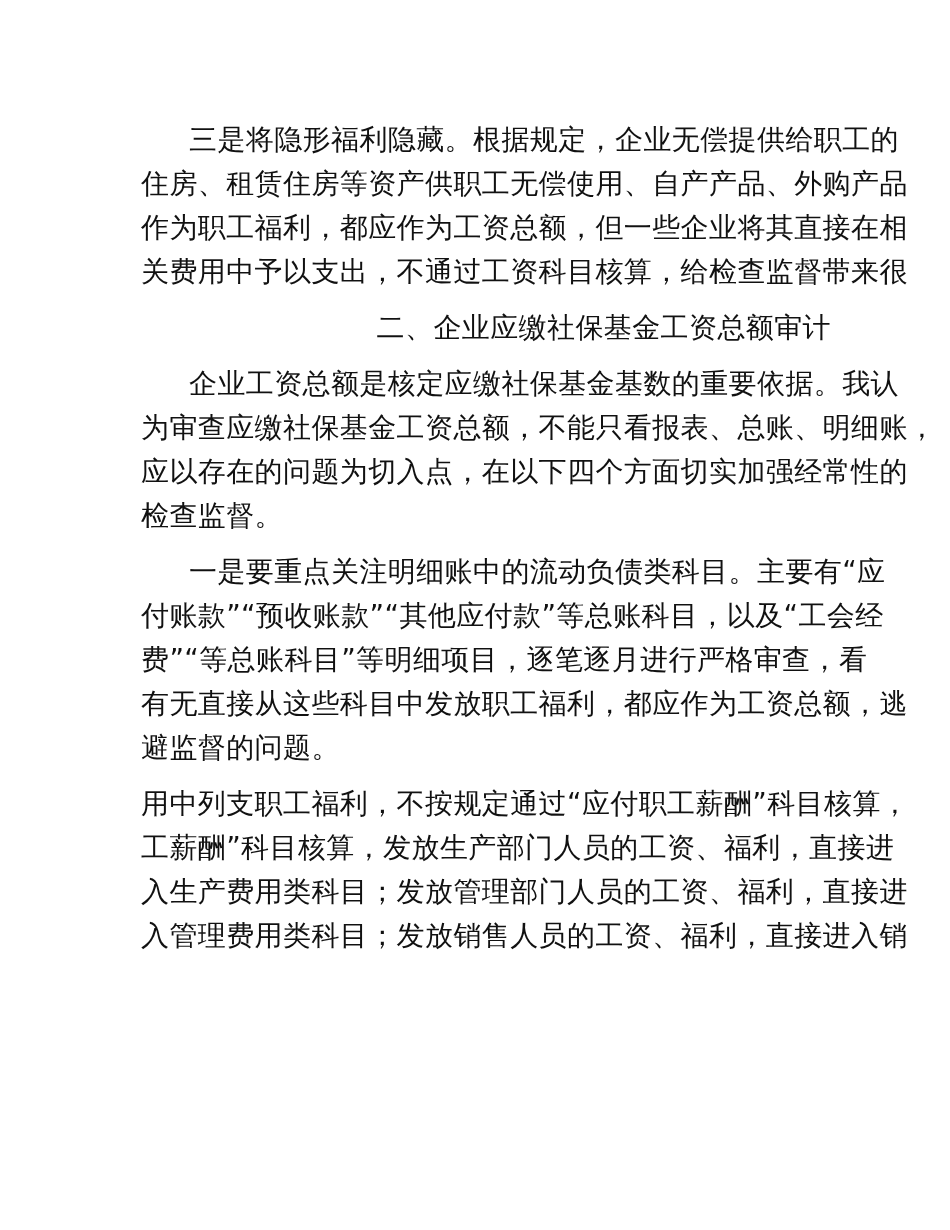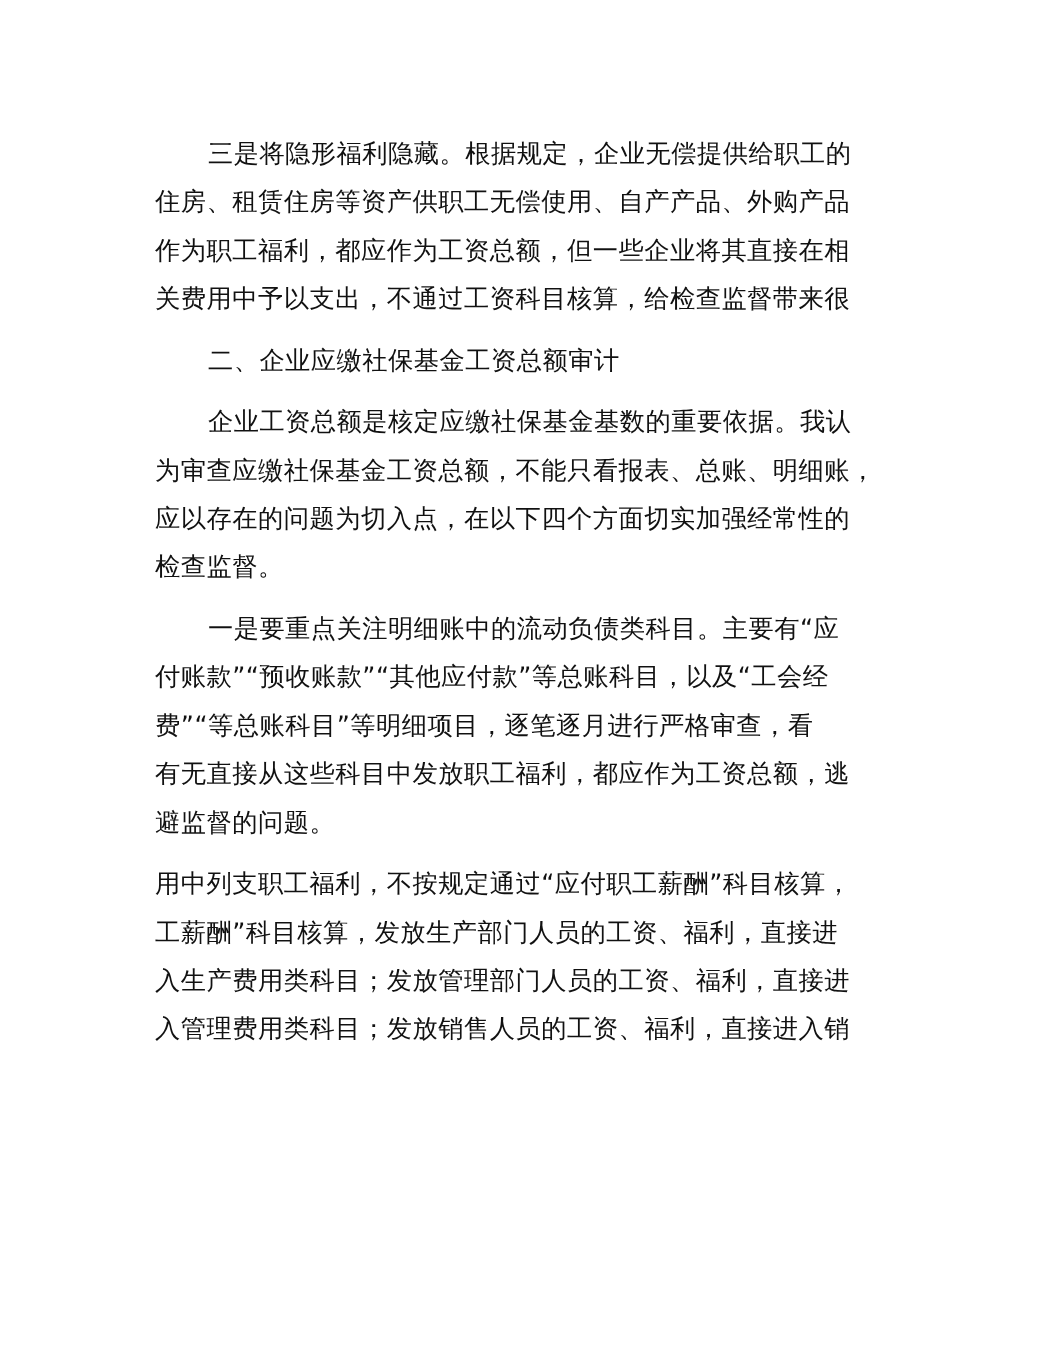--- a/index.html
+++ b/index.html
@@ -3,28 +3,28 @@
 <meta charset="utf-8">
 <style>
   html, body { margin: 0; padding: 0; background: #ffffff; }
   body { width: 950px; height: 1230px; position: relative; overflow: hidden; }
   .page {
     position: absolute;
     left: 141px;
     top: 118px;
     width: 690px;
     font-family: "DejaVu Sans", sans-serif;
-    font-size: 23px;
+    font-size: 28px;
     color: #111111;
     line-height: 44px;
     letter-spacing: 0.4px;
   }
   .para { margin: 0; text-indent: 48px; text-align: justify; }
   .para.gap { margin-top: 12px; }
-  .heading { margin: 0; text-indent: 48px; margin-top: 12px; }
+  .heading { margin: 0; text-indent: 48px; margin-top: 12px; text-align: right; }
   .line { display: block; white-space: nowrap; }
   .line.first { padding-left: 48px; }
   .para, .heading { text-indent: 0; }
 </style>
 </head>
 <body>
 
 <div class="page">
 
   <div class="para">

